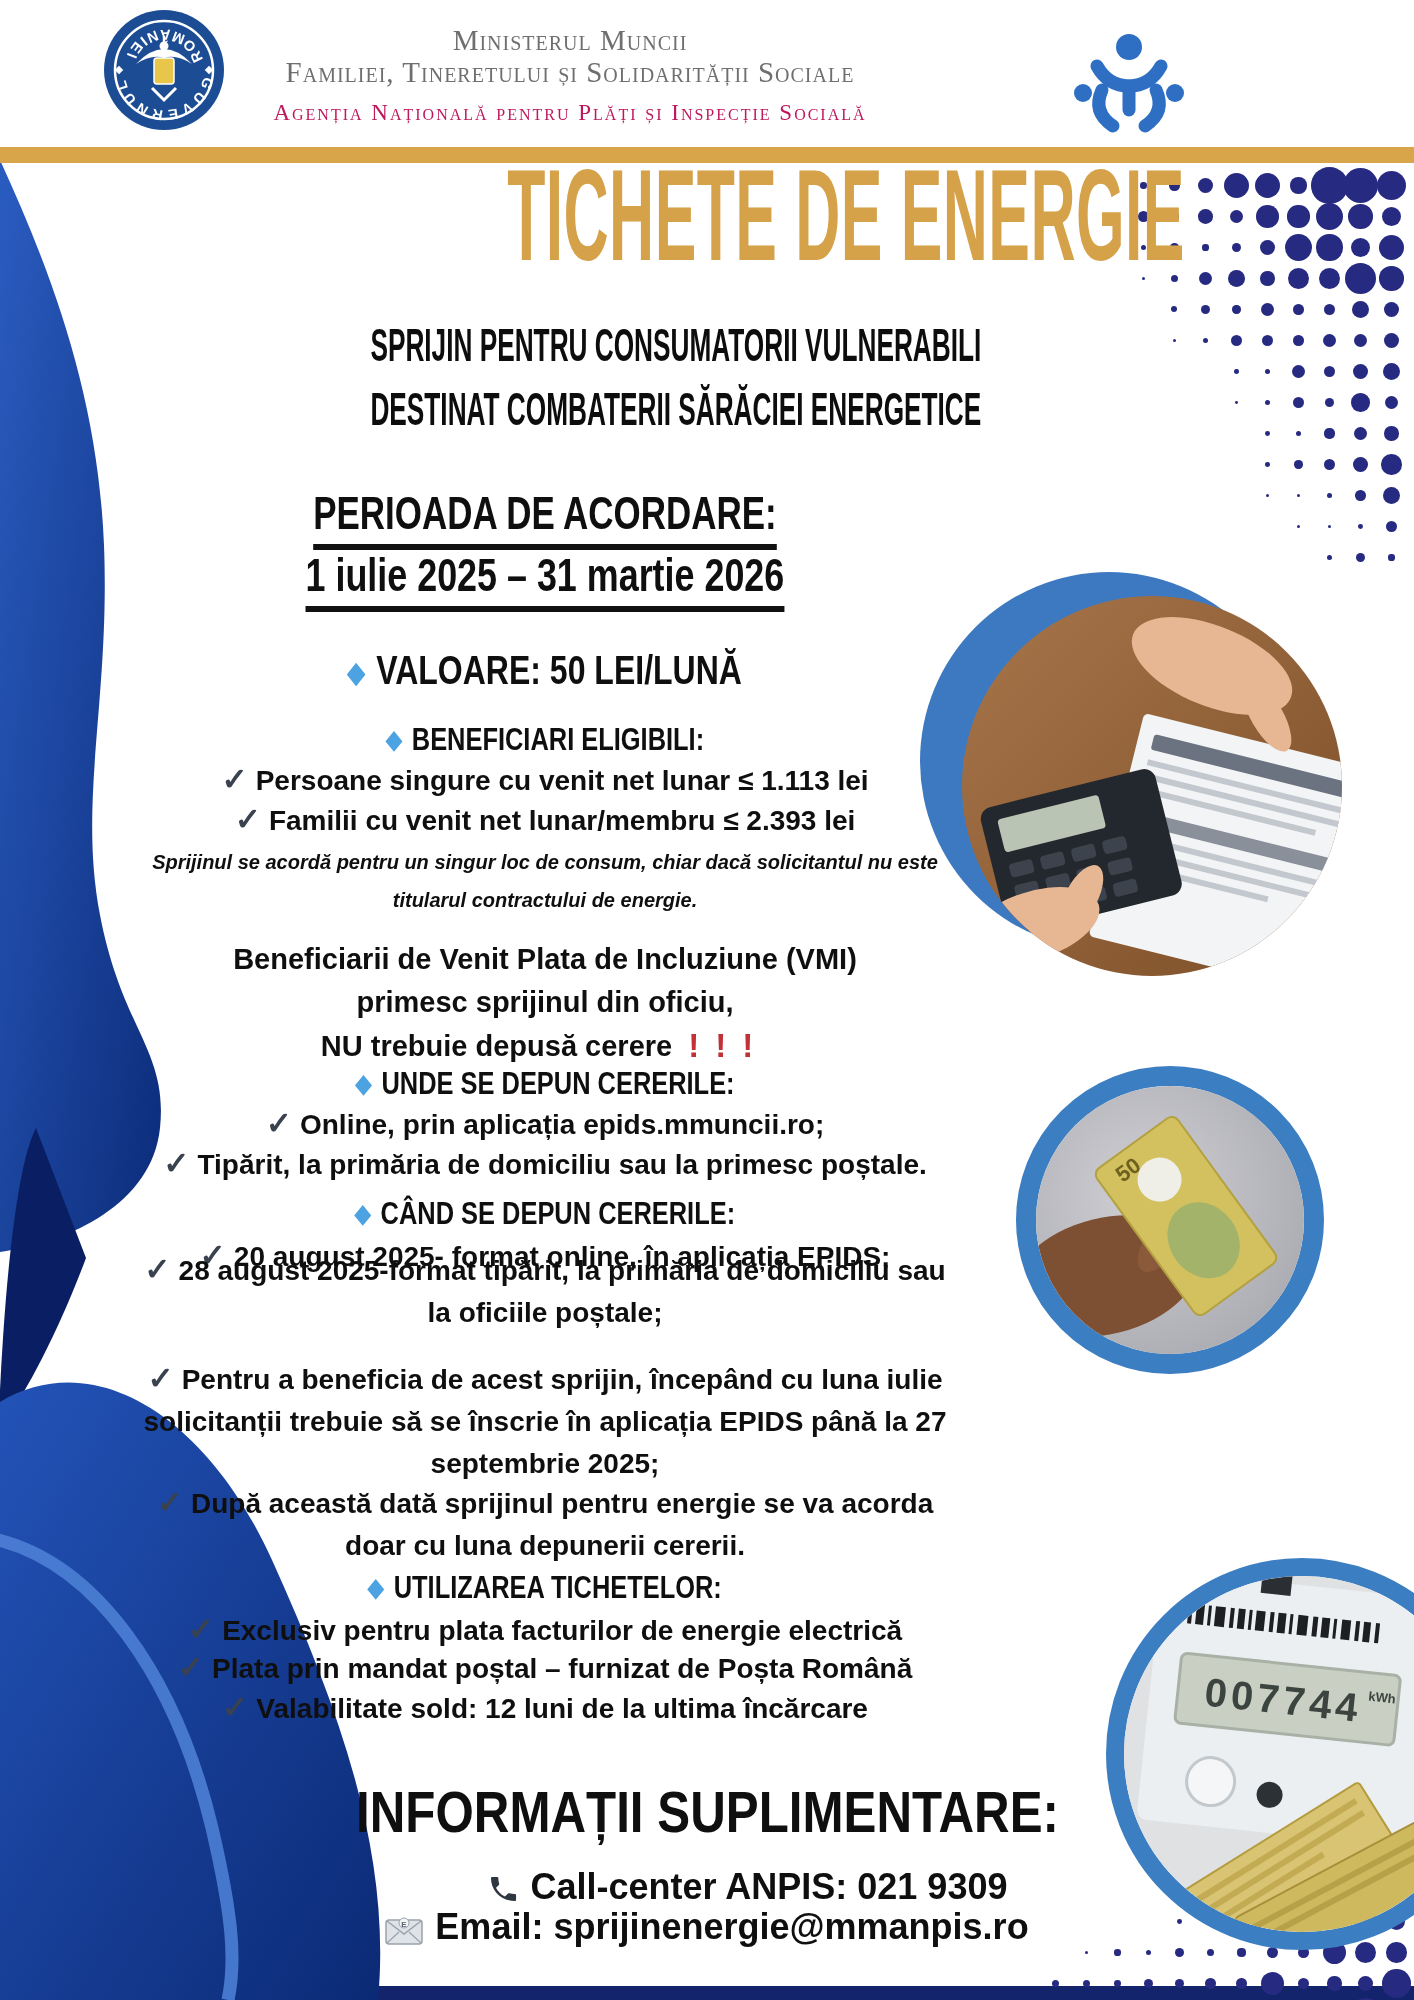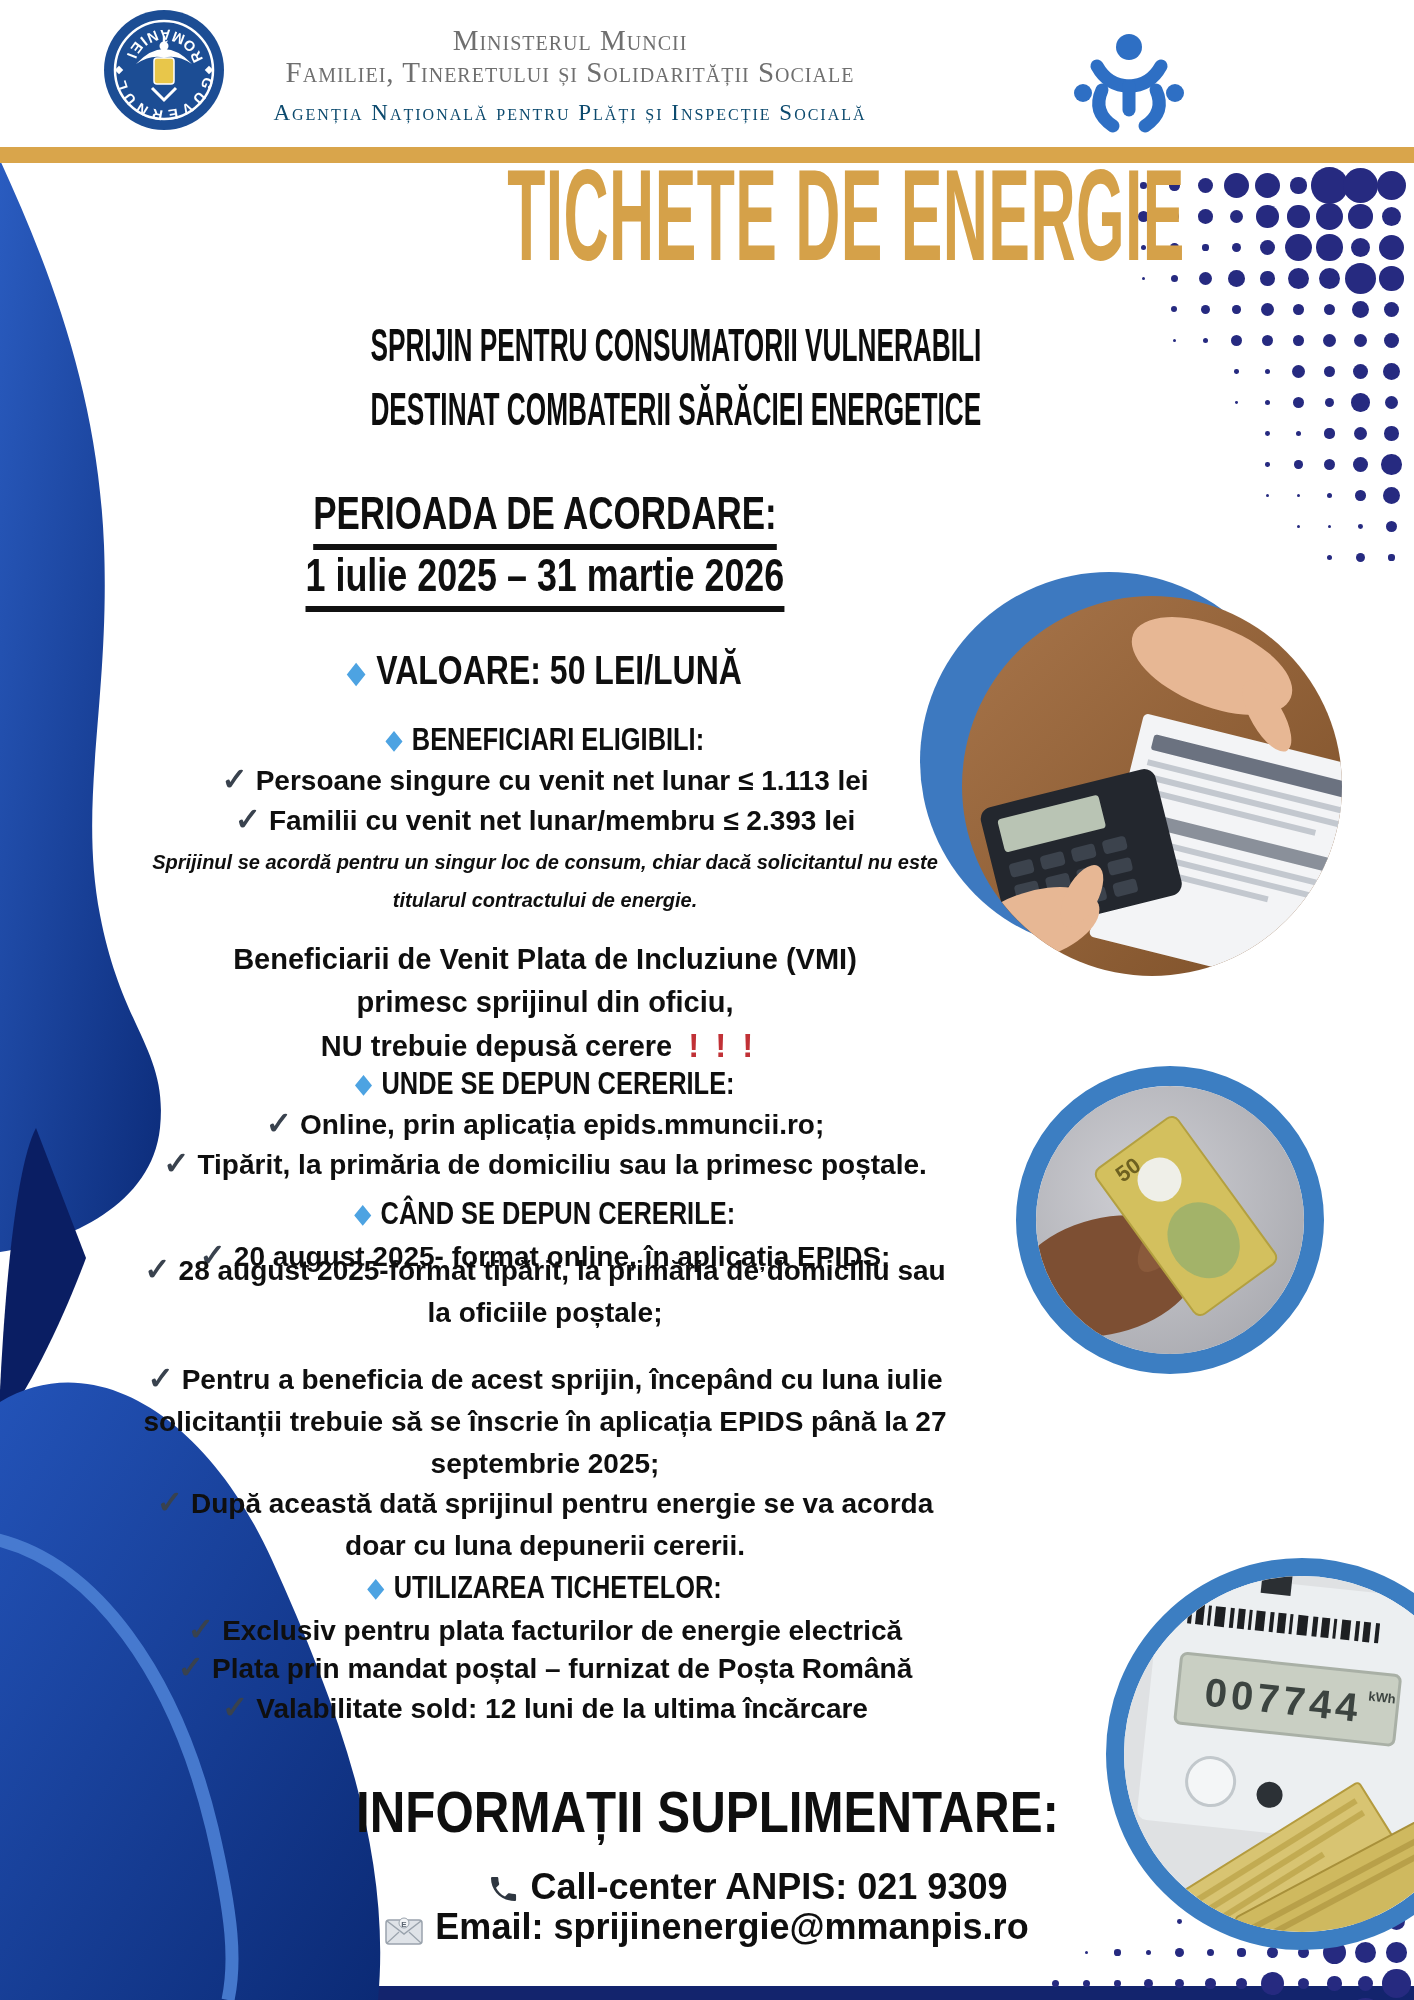--- a/index.html
+++ b/index.html
@@ -7,21 +7,21 @@
         font-family:"Liberation Sans",sans-serif;color:#0f0f0f;}
   
   .header{position:absolute;top:0;left:0;width:100%;height:146px;background:#fff;z-index:6;}
   .seal{position:absolute;left:102px;top:8px;width:124px;height:124px;}
   .ministry{position:absolute;left:250px;top:24px;width:640px;text-align:center;
             font-family:"Liberation Serif",serif;font-variant:small-caps;color:#6f6f6f;}
   .ministry .l1{font-size:29px;letter-spacing:1px;line-height:32px;}
   .ministry .l2{font-size:29px;letter-spacing:1px;line-height:32px;}
   .agency{position:absolute;left:250px;top:100px;width:640px;text-align:center;
           font-family:"Liberation Serif",serif;font-variant:small-caps;
-          color:#0c4a6e;font-size:23px;letter-spacing:2px;}
+          color:#be185d;font-size:23px;letter-spacing:2px;}
   .anpis{position:absolute;left:1066px;top:30px;width:126px;height:108px;}
   .goldbar{position:absolute;left:0;top:147px;width:100%;height:16px;background:#D9A54B;z-index:4;}
   
   .decor-left{position:absolute;left:0;top:0;width:420px;height:2000px;z-index:2;pointer-events:none;}
   .footerbar{position:absolute;left:0;top:1986px;width:100%;height:14px;background:#13246d;z-index:1;}
   .dotfield{position:absolute;z-index:1;}
   .dotfield i{position:absolute;border-radius:50%;display:block;}
   
   .photo{position:absolute;border-radius:50%;overflow:hidden;z-index:3;}
   .disc{position:absolute;border-radius:50%;z-index:2;}

